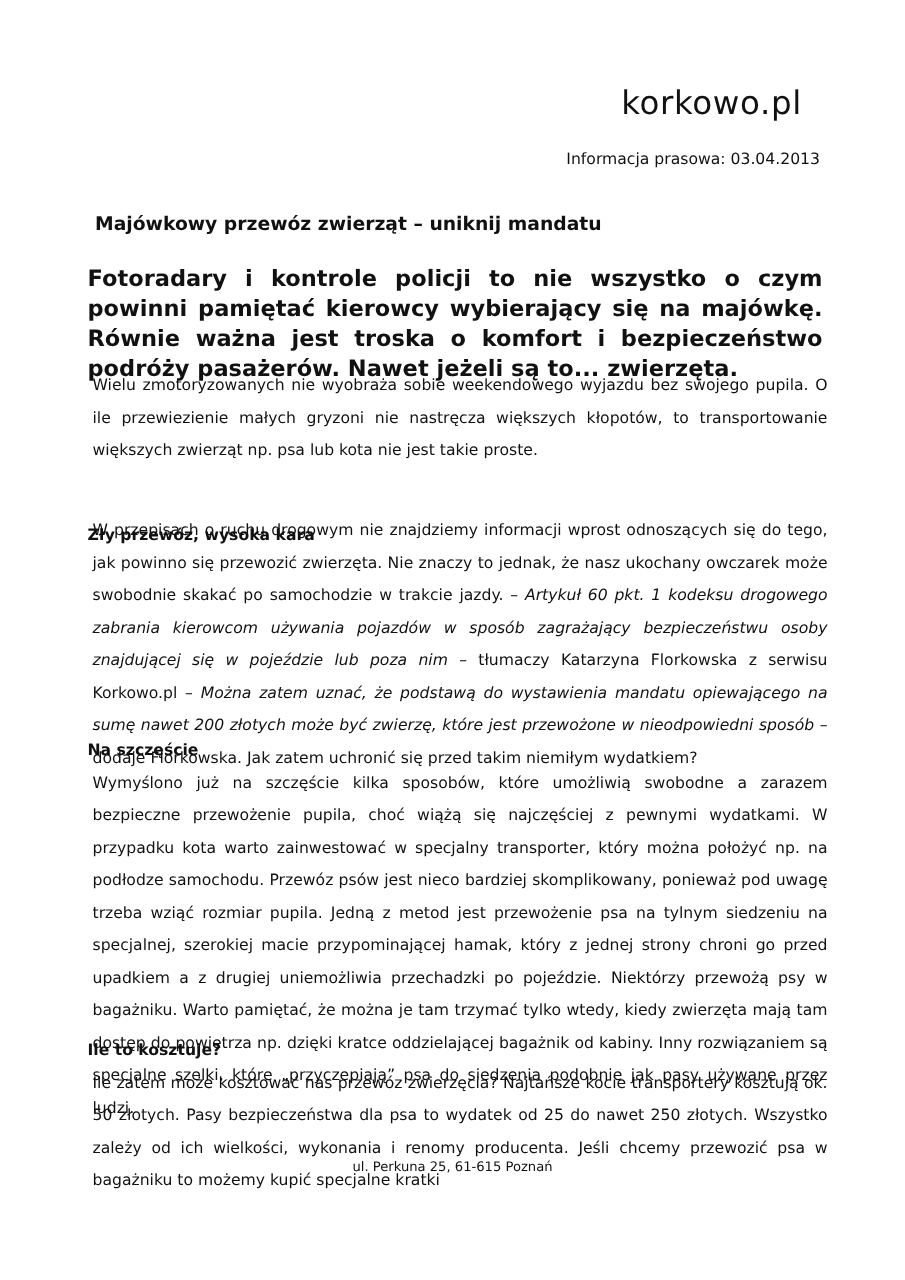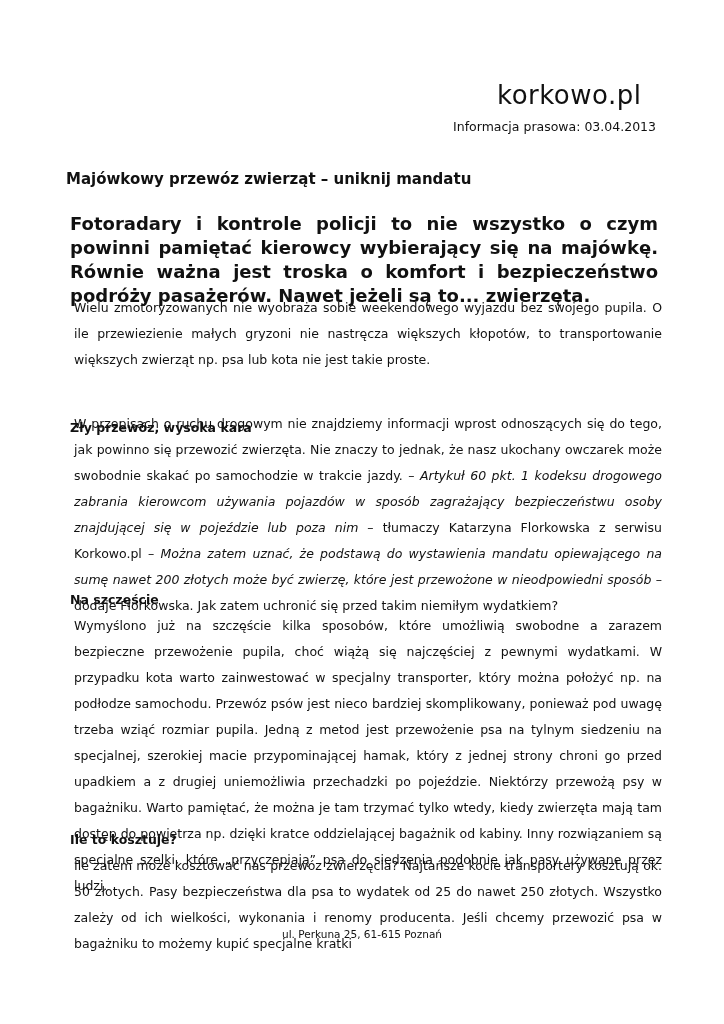--- a/index.html
+++ b/index.html
@@ -3,28 +3,28 @@
   <meta charset="utf-8">
   <style>
     html, body { margin: 0; padding: 0; background: #ffffff; }
     body {
       width: 724px; height: 1024px; position: relative; overflow: hidden;
       font-family: "DejaVu Sans", sans-serif; color: #111111;
     }
     .logo {
       position: absolute; left: 497px; top: 68px;
       font-family: "DejaVu Sans", sans-serif; font-size: 26px; letter-spacing: 0.5px;
-      color: #111; font-weight: normal; margin-top: 12px;
+      color: #111; font-weight: normal;
     }
     .press-info {
       position: absolute; right: 68px; top: 119px;
       font-size: 12.5px; color: #111;
     }
     .title {
-      position: absolute; left: 66px; top: 170px; width: 590px;
+      position: absolute; left: 76px; top: 170px; width: 590px;
       font-size: 15px; font-weight: bold;
     }
     .lead {
       position: absolute; left: 70px; top: 212px; width: 588px;
       font-size: 18px; font-weight: bold; line-height: 24px; text-align: justify;
     }
     .para {
       position: absolute; left: 74px; width: 588px;
       font-size: 12.5px; line-height: 26px; text-align: justify; margin: 0;
     }

